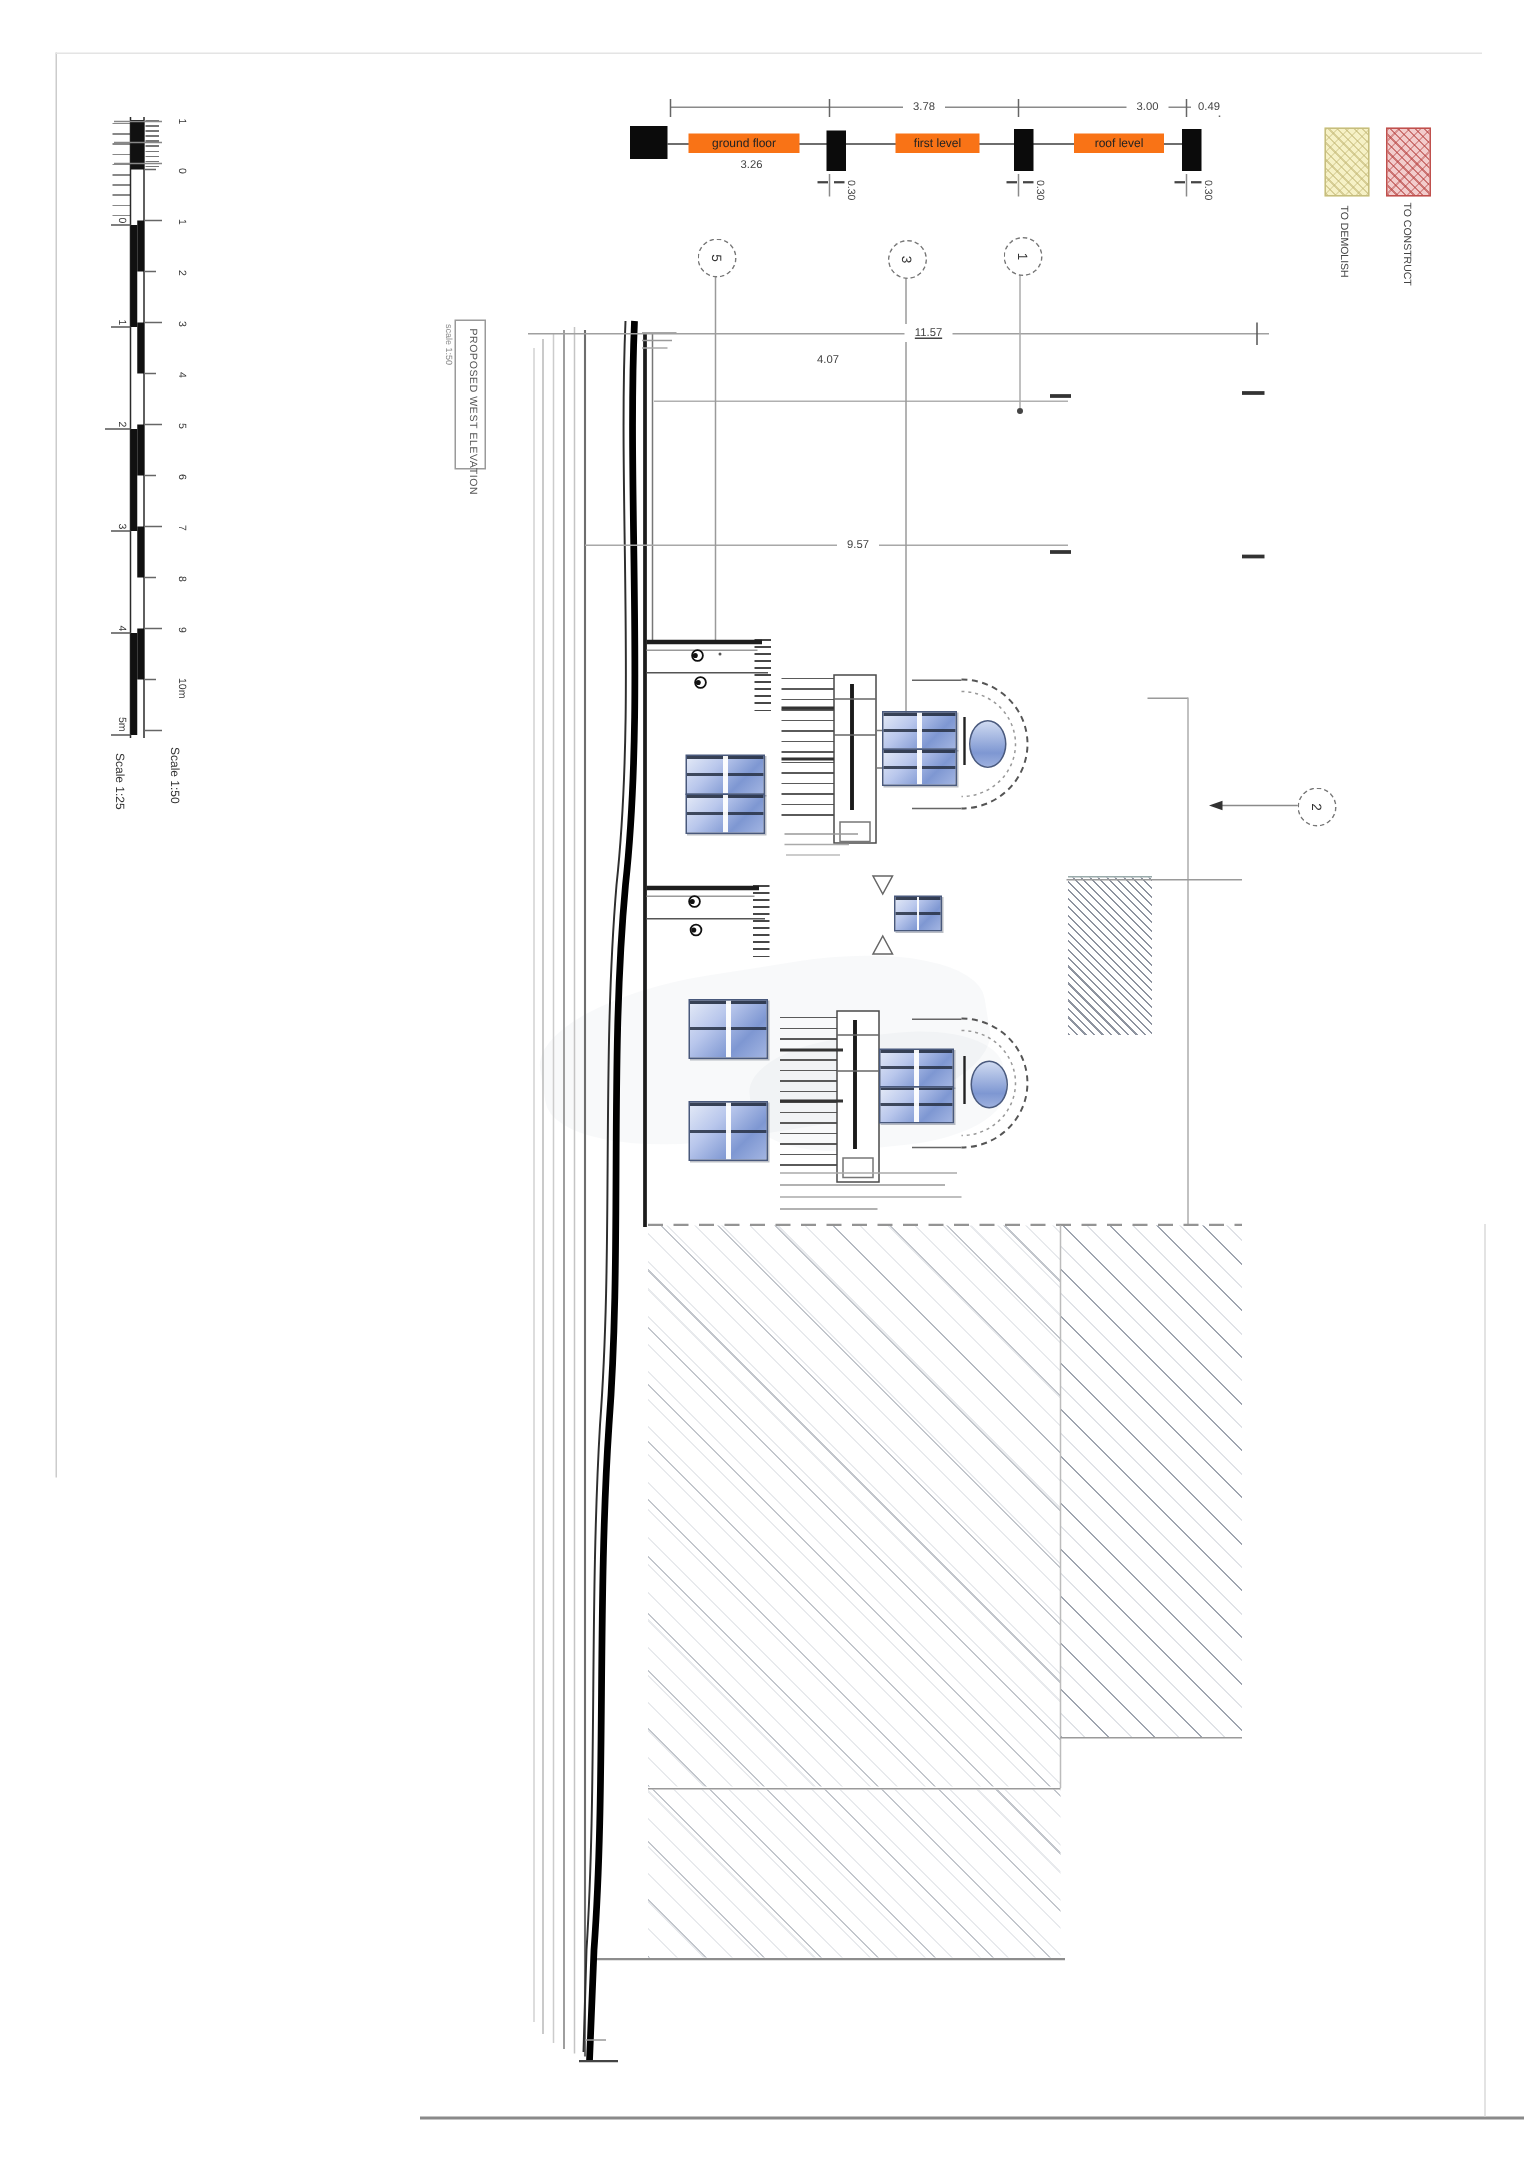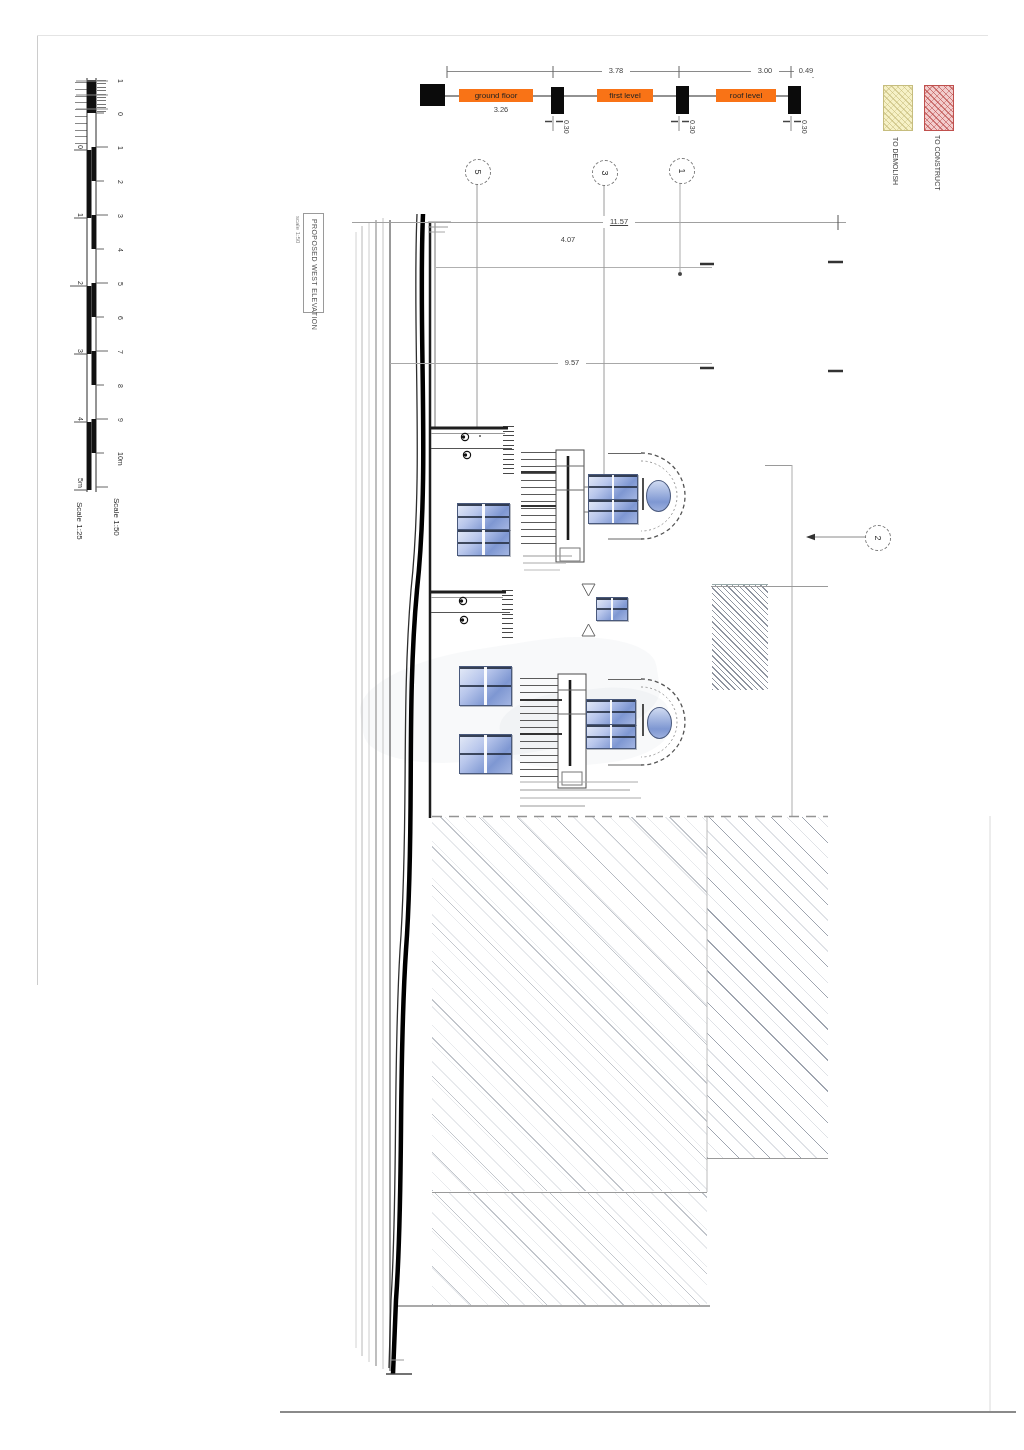--- a/index.html
+++ b/index.html
@@ -287,21 +287,21 @@
   <div class="lbl" style="left:751px;top:65px;width:28px;">3.00</div>
   <div class="lbl" style="left:794px;top:65px;width:24px;">0.49</div>
   <div class="flr" style="left:459px;top:89px;width:74px;">ground floor</div>
   <div class="flr" style="left:597px;top:89px;width:56px;">first level</div>
   <div class="flr" style="left:716px;top:89px;width:60px;">roof level</div>
   <div class="r f7d" style="left:570px;top:120px;">0.30</div>
   <div class="r f7d" style="left:696px;top:120px;">0.30</div>
   <div class="r f7d" style="left:808px;top:120px;">0.30</div>
 
   <div class="lbl" style="left:603px;top:216px;width:32px;text-decoration:underline;">11.57</div>
-  <div class="lbl" style="left:554px;top:234px;width:28px;">4.07</div>
+  <div class="lbl" style="left:538px;top:234px;width:28px;">4.07</div>
   <div class="lbl" style="left:558px;top:357px;width:28px;">9.57</div>
 
   <div class="r sb" style="left:124px;top:79px;">1</div>
   <div class="r sb" style="left:124px;top:112px;">0</div>
   <div class="r sb" style="left:124px;top:146px;">1</div>
   <div class="r sb" style="left:124px;top:180px;">2</div>
   <div class="r sb" style="left:124px;top:214px;">3</div>
   <div class="r sb" style="left:124px;top:248px;">4</div>
   <div class="r sb" style="left:124px;top:282px;">5</div>
   <div class="r sb" style="left:124px;top:316px;">6</div>

